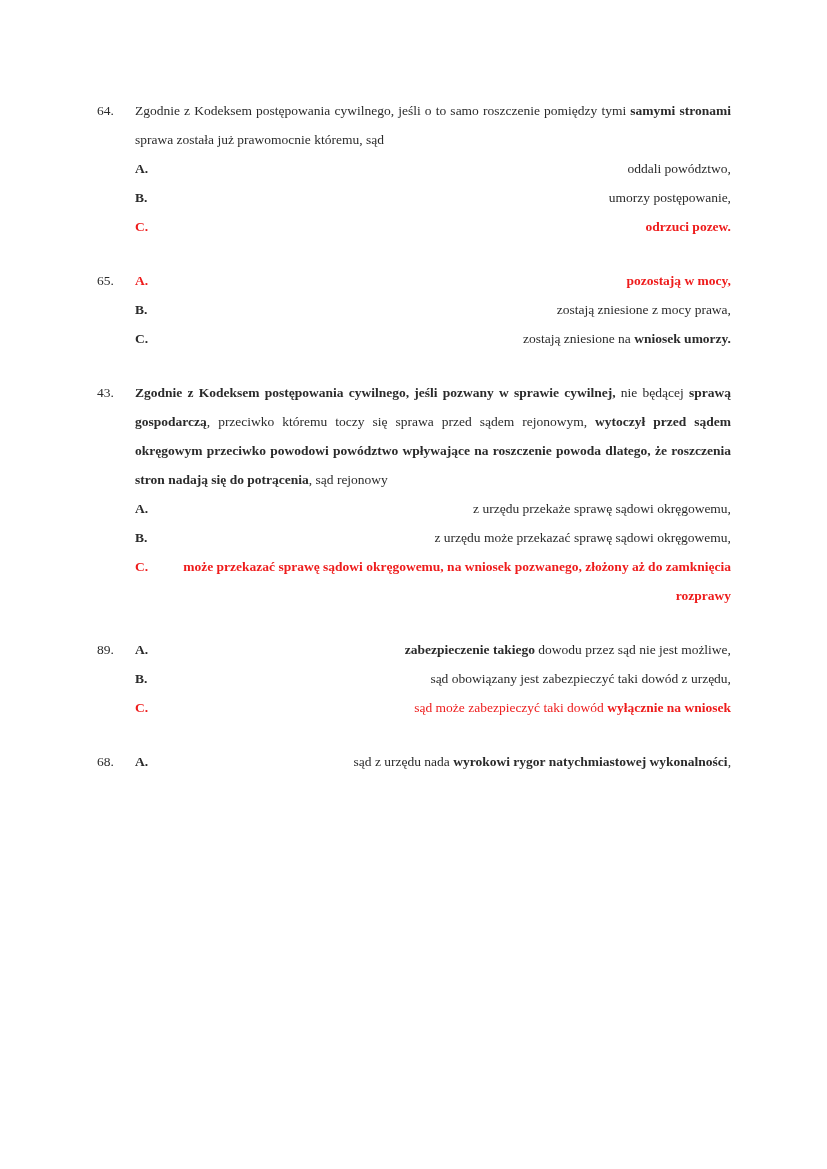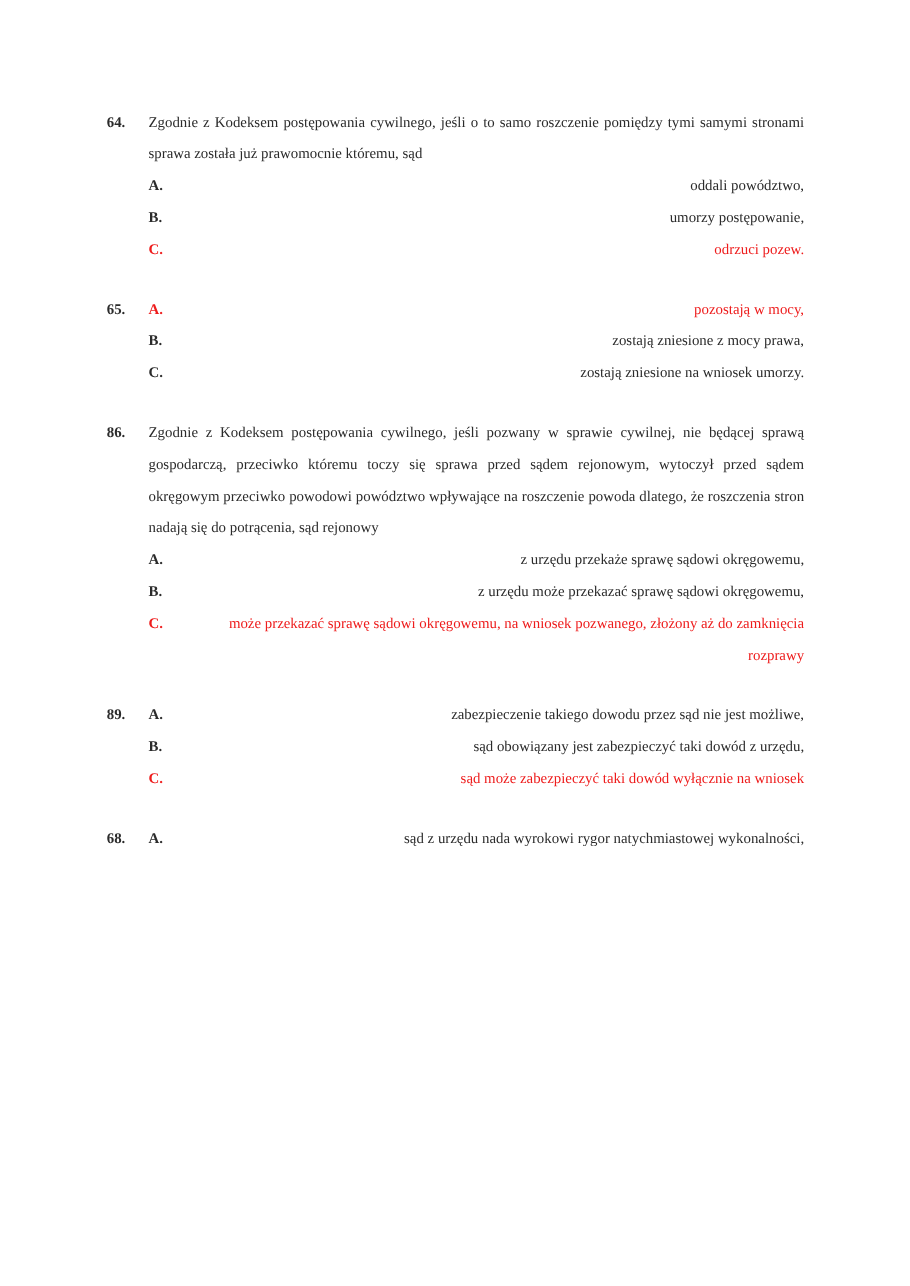--- a/index.html
+++ b/index.html
@@ -30,21 +30,21 @@
   }
   li.question {
     position: relative;
     padding-left: 38px;
     margin: 0 0 25px 0;
   }
   .qnum {
     position: absolute;
     left: 0;
     top: 0;
-    font-weight: bold;
+    font-weight: normal;
     line-height: 29px;
   }
   p.stem {
     margin: 0;
     text-align: justify;
     line-height: 29px;
   }
   ol.options {
     list-style: none;
     margin: 0;
@@ -57,21 +57,21 @@
   }
   .letter {
     flex: none;
     width: 27px;
     font-weight: bold;
   }
   .otext {
     flex: 1;
     text-align: right;
   }
-  .b { font-weight: normal; }
+  .b { font-weight: bold; }
   li.option.correct .letter,
   li.option.correct .otext {
     color: var(--red, #ee1c1c);
   }
 </style>
 </head>
 <body style="--ink: #2b2b2b; --red: #ee1c1c; background: rgb(255, 255, 255);">
 
 <main class="doc">
   <ol class="questions">
@@ -110,21 +110,21 @@
   </li>
 
   <li class="option">
     <span class="letter">C.</span>
     <span class="otext"><span>zostają zniesione na </span><span class="b">wniosek umorzy.</span></span>
   </li>
 </ol>
   </li>
 
   <li class="question">
-    <span class="qnum">86.</span>
+    <span class="qnum">43.</span>
     <p class="stem"><span class="b">Zgodnie z Kodeksem postępowania cywilnego, jeśli pozwany w sprawie cywilnej, </span><span>nie będącej </span><span class="b">sprawą gospodarczą</span><span>, przeciwko któremu toczy się sprawa przed sądem rejonowym, </span><span class="b">wytoczył przed sądem okręgowym przeciwko powodowi powództwo wpływające na roszczenie powoda dlatego, że roszczenia stron nadają się do potrącenia</span><span>, sąd rejonowy</span></p>
     <ol class="options">
   <li class="option">
     <span class="letter">A.</span>
     <span class="otext"><span>z urzędu przekaże sprawę sądowi okręgowemu,</span></span>
   </li>
 
   <li class="option">
     <span class="letter">B.</span>
     <span class="otext"><span>z urzędu może przekazać sprawę sądowi okręgowemu,</span></span>

